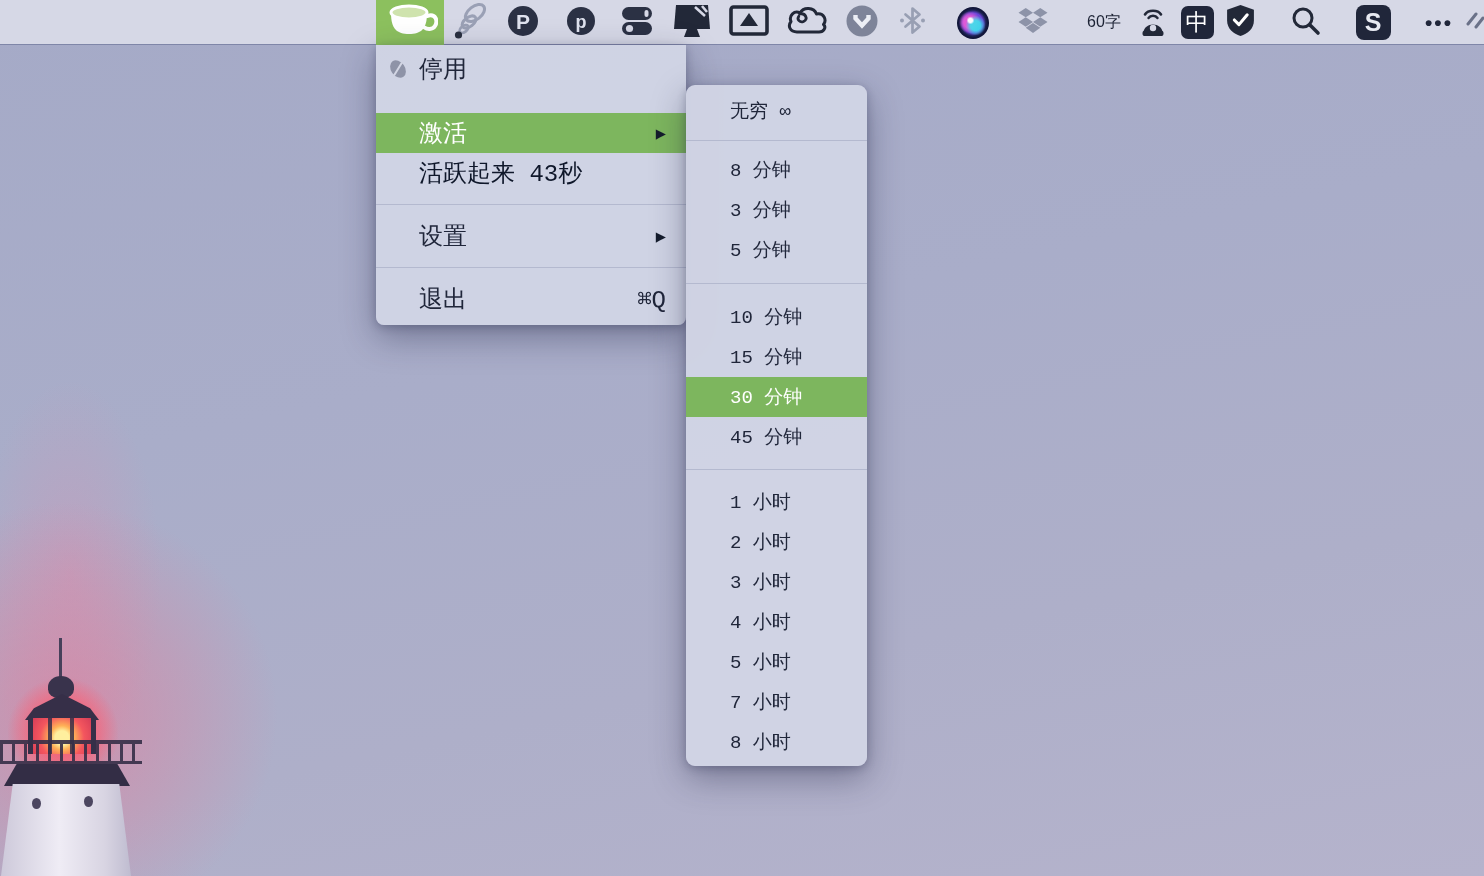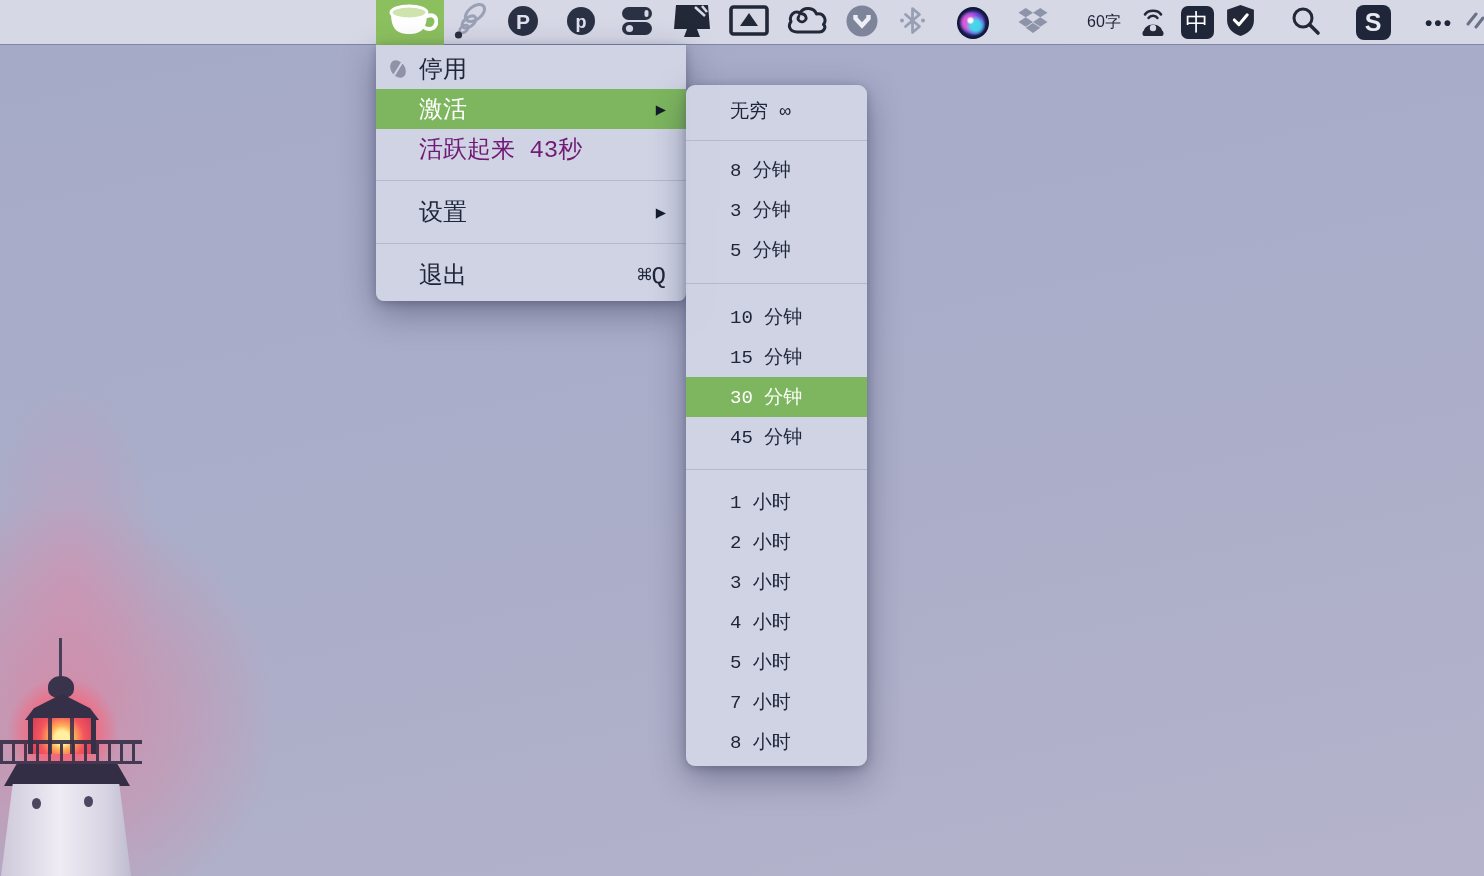--- a/index.html
+++ b/index.html
@@ -58,22 +58,22 @@
     box-shadow:inset 0 0 0 2px rgba(16,20,50,.55); }
 
   
   .menu { position:absolute; z-index:10; background:rgba(209,212,228,.97);
     box-shadow:0 12px 34px rgba(25,28,60,.38), 0 2px 8px rgba(25,28,60,.25);
     color:#20263a;font-family:Liberation Mono, monospace; }
   .main-menu { left:376px; top:45px; width:310px; padding:4px 0 6px; border-radius:0 0 8px 8px; }
   .mi { height:40px; display:flex; align-items:center; padding:0 20px 0 43px;
     font-size:24px; position:relative; }
   .mi-icon { position:absolute; left:10px; top:8px; }
-  .mi.highlighted { background:#7db65e; color:#fff; }
-  .mi.disabled { color:#701a75; }
+  .mi.highlighted { background:#7db65e; color:#fff;margin-top:24px; }
+  .mi.disabled { color:#0f172a; }
   .mi-arrow { margin-left:auto; font-size:17px; color:#141c2c; }
   .mi-shortcut { margin-left:auto; font-size:24px; color:#20263a; }
   .sep { height:1px; background:#b4b9cf; margin:11px 0; }
 
   .submenu { left:686px; top:85px; width:181px; padding:6px 0 4px; border-radius:9px; }
   .smi { height:40px; display:flex; align-items:center; padding-left:44px; font-size:19px; }
   .smi.selected { background:#7db65e; color:#fff; }
   .sep-a { height:1px; background:#b4b9cf; margin:9px 0; }
   .sep-b { height:1px; background:#b4b9cf; margin:13px 0; }
   .sep-c { height:1px; background:#b4b9cf; margin:12px 0; }

